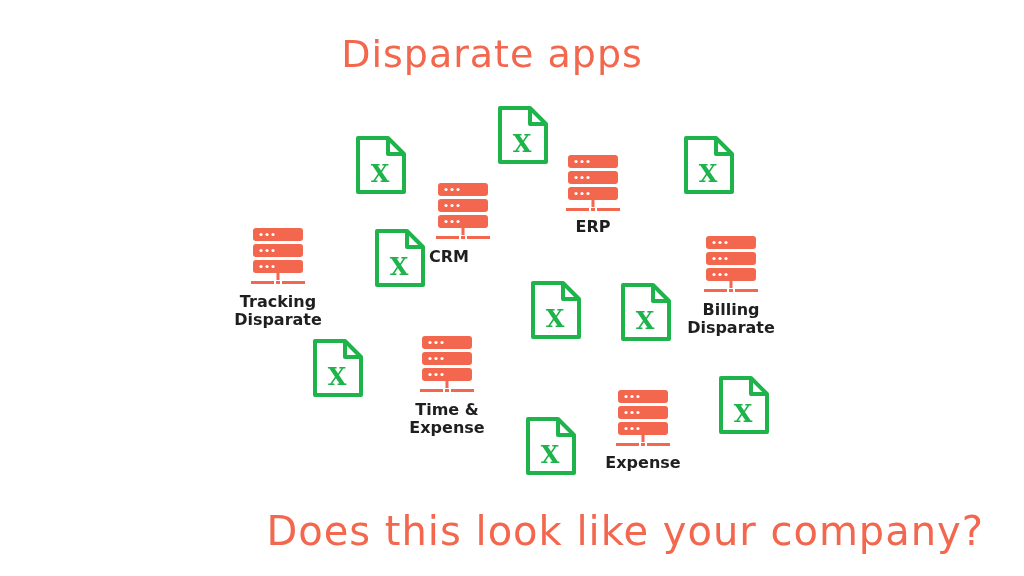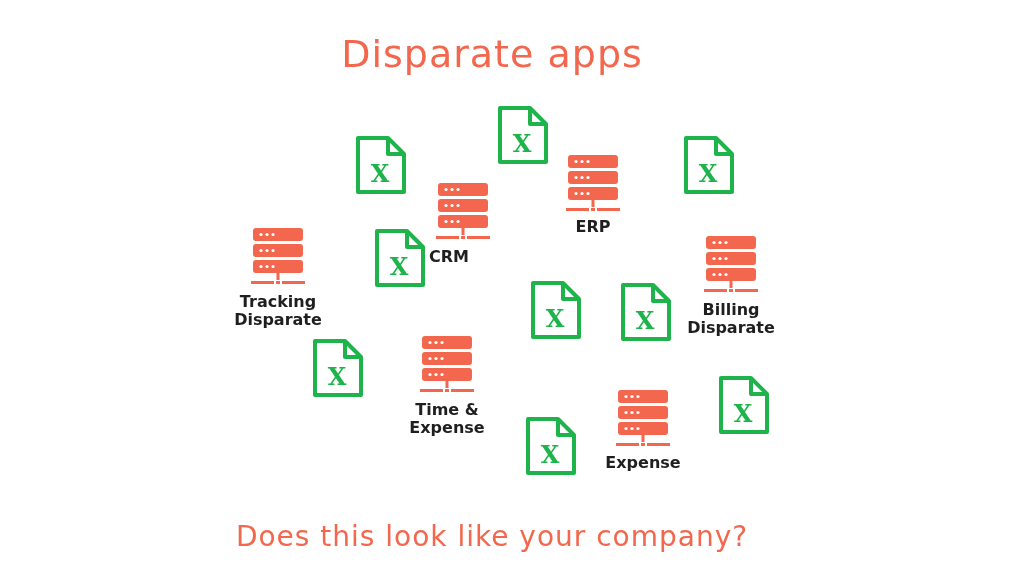--- a/index.html
+++ b/index.html
@@ -1,21 +1,21 @@
 <!DOCTYPE html>
 <html><head>
 <meta charset="utf-8">
 <style>
   html, body { margin:0; padding:0; }
   body { width:1024px; height:576px; background:#ffffff; position:relative; overflow:hidden;
          font-family:"DejaVu Sans", sans-serif; }
   .title { position:absolute; left:0; width:984px; text-align:center; color:#f2674d;
            font-family:"DejaVu Sans", sans-serif; font-weight:normal; letter-spacing:1px; }
   .title.top { top:32px; font-size:38px; }
-  .title.bottom { top:520px; font-size:28px; }
+  .title.bottom { top:508px; font-size:40px;text-align:right; }
   .xls { position:absolute; width:52px; height:60px; }
   .srv { position:absolute; width:54px; }
   .srv-label { position:absolute; font-family:"DejaVu Sans", sans-serif; font-weight:bold;
                font-size:16px; line-height:18px; color:#1f1f1f; text-align:center; white-space:nowrap; }
 </style>
 </head>
 <body>
 
 <svg width="0" height="0" style="position:absolute">
   <defs>

